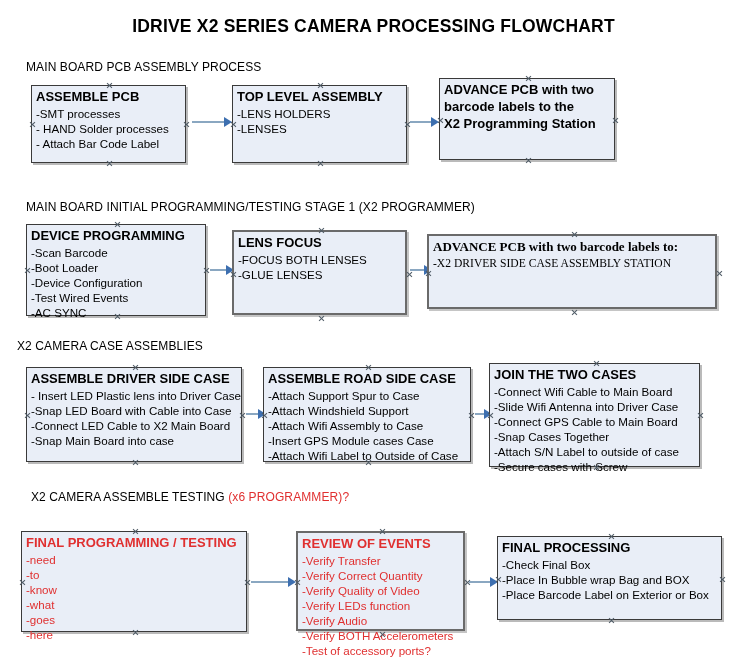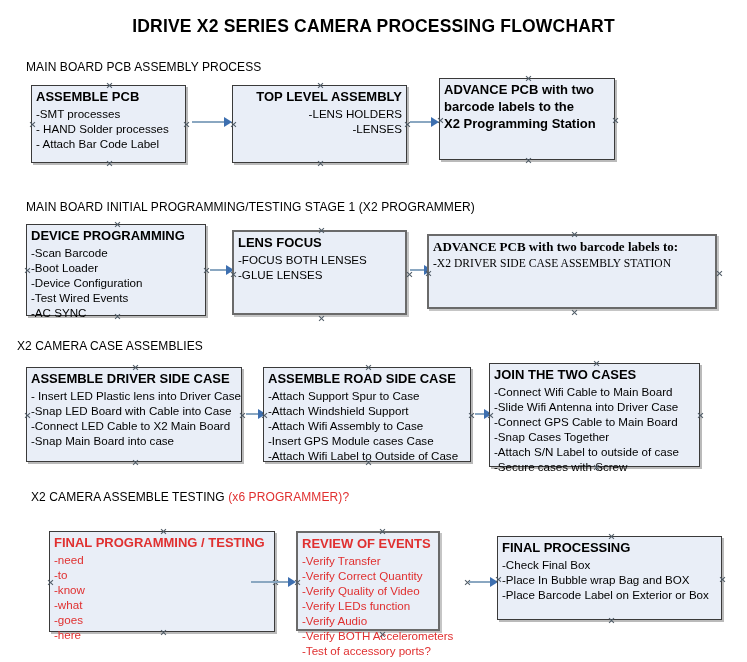--- a/index.html
+++ b/index.html
@@ -123,21 +123,21 @@
     <div class="node-line">- Attach Bar Code Label</div>
     <div class="handle" style="left:-3px; top:35px;"></div>
     <div class="handle" style="left:74px; top:-4px;"></div>
     <div class="handle" style="left:74px; top:74px;"></div>
     <div class="handle" style="left:151px; top:35px;"></div>
   </div>
 
   <div class="conn" style="left:192px; top:121px; width:36px;"></div>
   <div class="arrowhead" style="left:224px; top:117px;"></div>
 
-  <div class="node" style="left:232px; top:85px; width:175px; height:78px;text-align:right;">
+  <div class="node" style="left:232px; top:85px; width:175px; height:78px;">
     <div class="node-title">TOP LEVEL ASSEMBLY</div>
     <div class="node-line">-LENS HOLDERS</div>
     <div class="node-line">-LENSES</div>
     <div class="handle" style="left:-3px; top:35px;"></div>
     <div class="handle" style="left:84px; top:-4px;"></div>
     <div class="handle" style="left:84px; top:74px;"></div>
     <div class="handle" style="left:171px; top:35px;"></div>
   </div>
 
   <div class="conn" style="left:410px; top:121px; width:25px;"></div>
@@ -241,38 +241,38 @@
     <div class="handle" style="left:-3px; top:48px;"></div>
     <div class="handle" style="left:103px; top:-4px;"></div>
     <div class="handle" style="left:103px; top:100px;"></div>
     <div class="handle" style="left:207px; top:48px;"></div>
   </div>
 
   <div class="section-header" style="left:31px; top:490px;">
     <span>X2 CAMERA ASSEMBLE TESTING </span><span class="accent">(x6 PROGRAMMER)?</span>
   </div>
 
-  <div class="node red" style="left:21px; top:531px; width:226px; height:101px;margin-left:28px;">
+  <div class="node red" style="left:21px; top:531px; width:226px; height:101px;">
     <div class="node-title">FINAL PROGRAMMING / TESTING</div>
     <div class="node-line">-need</div>
     <div class="node-line">-to</div>
     <div class="node-line">-know</div>
     <div class="node-line">-what</div>
     <div class="node-line">-goes</div>
     <div class="node-line">-here</div>
     <div class="handle" style="left:-3px; top:47px;"></div>
     <div class="handle" style="left:110px; top:-4px;"></div>
     <div class="handle" style="left:110px; top:97px;"></div>
     <div class="handle" style="left:222px; top:47px;"></div>
   </div>
 
   <div class="conn" style="left:251px; top:581px; width:41px;"></div>
   <div class="arrowhead" style="left:288px; top:577px;"></div>
 
-  <div class="node red thick" style="left:296px; top:531px; width:144px; height:100px;">
+  <div class="node red thick" style="left:296px; top:531px; width:169px; height:100px;">
     <div class="node-title">REVIEW OF EVENTS</div>
     <div class="node-line">-Verify Transfer</div>
     <div class="node-line">-Verify Correct Quantity</div>
     <div class="node-line">-Verify Quality of Video</div>
     <div class="node-line">-Verify LEDs function</div>
     <div class="node-line">-Verify Audio</div>
     <div class="node-line">-Verify BOTH Accelerometers</div>
     <div class="node-line">-Test of accessory ports?</div>
     <div class="handle" style="left:-4px; top:46px;"></div>
     <div class="handle" style="left:81px; top:-5px;"></div>

